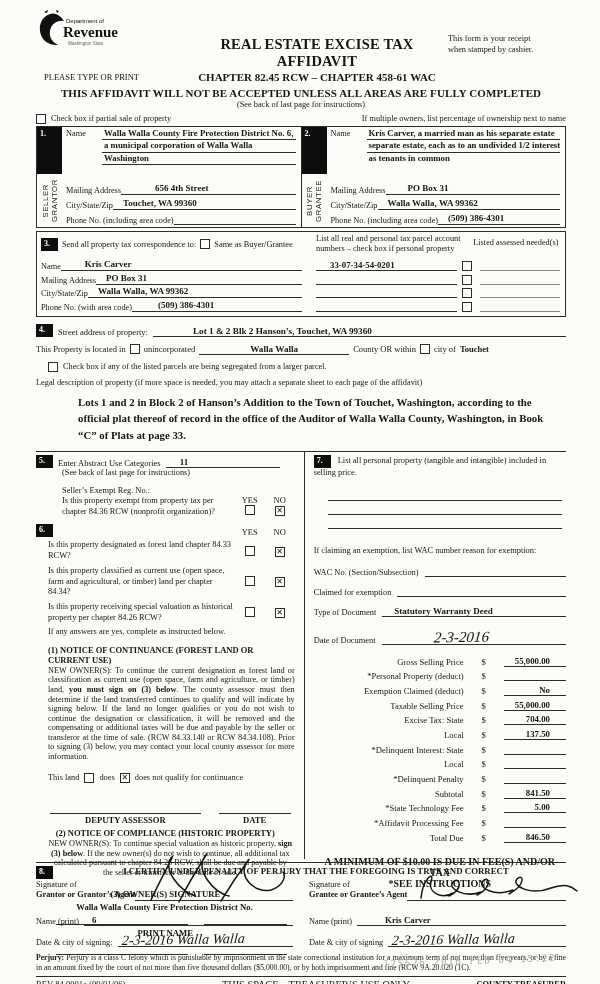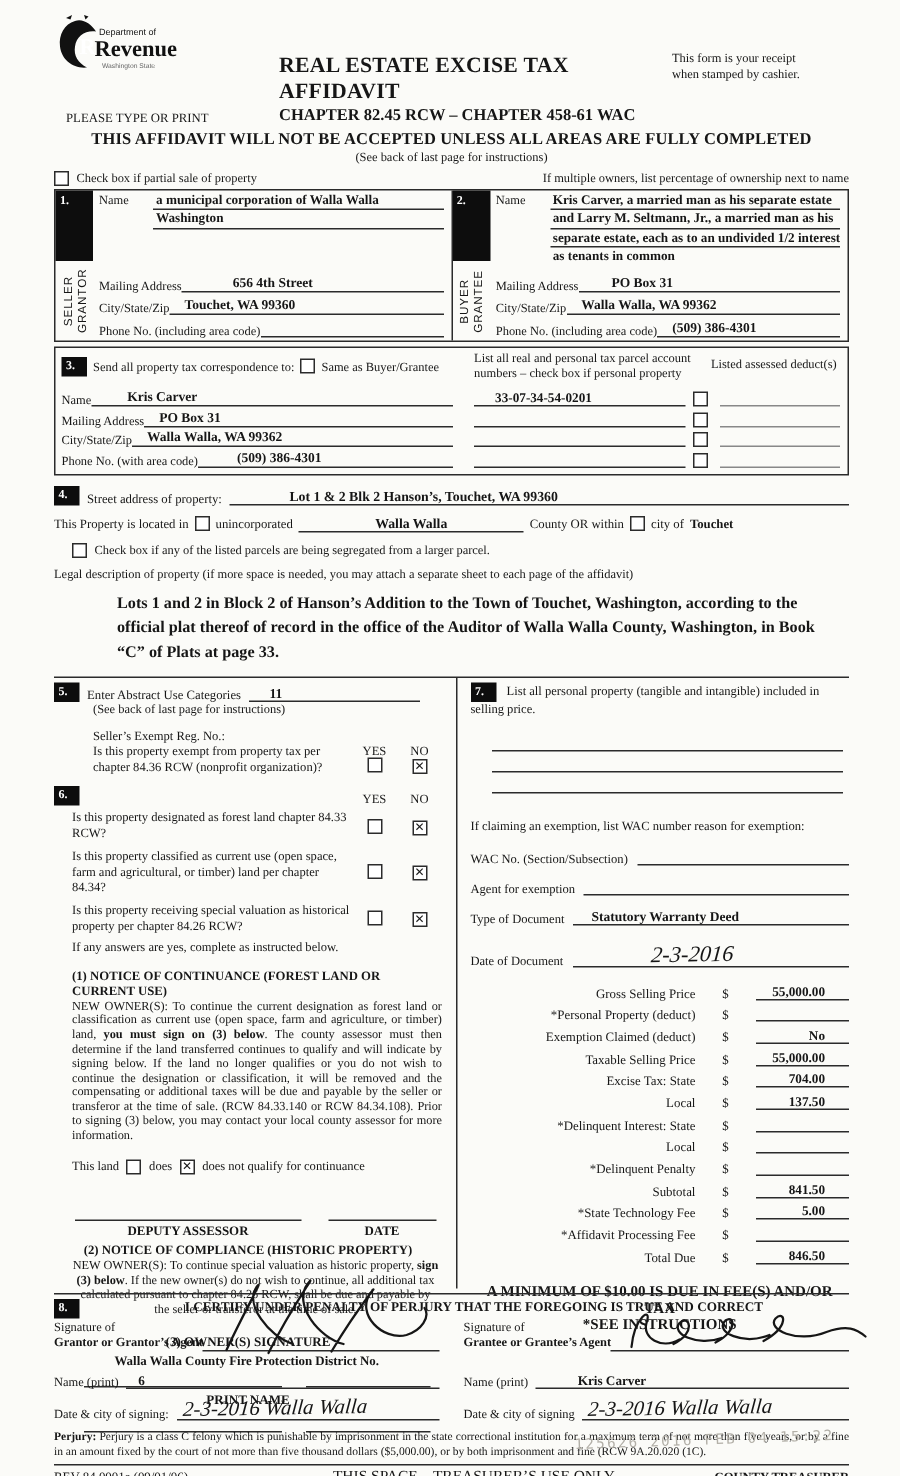--- a/index.html
+++ b/index.html
@@ -8,21 +8,21 @@
         padding:6px 34px 0 36px;overflow:hidden;}
   .b{font-weight:bold;}
   .cb{display:inline-block;width:8px;height:8px;border:1px solid #2b2b2b;line-height:8px;
       font-size:8px;text-align:center;vertical-align:-1px;background:#fff;flex:none;
       font-family:"DejaVu Sans",sans-serif;}
   .numbox{background:#0d0d0d;color:#fff;font-size:8px;font-weight:bold;line-height:1;
       padding:2px 8px 3px 3px;display:inline-block;flex:none;}
   
   .hdr{display:flex;align-items:flex-start;}
   .hleft{width:150px;flex:none;}
-  .hcenter{flex:1;text-align:left;padding-top:30px;}
+  .hcenter{flex:1;text-align:center;padding-top:30px;}
   .title{font-size:14.5px;font-weight:bold;letter-spacing:.2px;}
   .subtitle{font-size:11px;font-weight:bold;margin-top:1px;}
   .hright{width:118px;flex:none;font-size:8.3px;padding-top:28px;line-height:1.3;}
   .please{font-size:8.5px;margin:14px 0 0 8px;}
   .warning{text-align:center;font-size:11px;font-weight:bold;margin-top:4px;letter-spacing:.1px;}
   .seeback{text-align:center;font-size:8.3px;margin-top:1px;}
   .toprow{display:flex;font-size:8.3px;margin-top:5px;align-items:flex-start;}
   .toprow .gap{flex:1;}
   
   .pbox{border:1.3px solid #2b2b2b;display:flex;height:100px;margin-top:2px;}
@@ -182,20 +182,21 @@
         <div class="nb">1.</div>
         <div class="vlab">
           <span>SELLER</span>
           <span>GRANTOR</span>
         </div>
       </div>
       <div class="fields">
         <div class="nrow">
           <div class="nlab">Name</div>
           <div class="nlines">
+            <div class="nline">Walla Walla County Fire Protection District No. 6,</div>
             <div class="nline">a municipal corporation of Walla Walla</div>
             <div class="nline">Washington</div>
           </div>
         </div>
         <div class="spacerv"></div>
         <div class="frow">
           <span class="flab">Mailing Address</span>
           <span class="fval" style="padding-left:34px;">656 4th Street</span>
         </div>
         <div class="frow">
@@ -214,21 +215,20 @@
         <div class="vlab">
           <span>BUYER</span>
           <span>GRANTEE</span>
         </div>
       </div>
       <div class="fields">
         <div class="nrow">
           <div class="nlab">Name</div>
           <div class="nlines">
             <div class="nline">Kris Carver, a married man as his separate estate</div>
-            <div class="nline">and Larry M. Seltmann, Jr., a married man as his</div>
             <div class="nline">separate estate, each as to an undivided 1/2 interest,</div>
             <div class="nline" style="border-bottom:none;">as tenants in common</div>
           </div>
         </div>
         <div class="spacerv"></div>
         <div class="frow">
           <span class="flab">Mailing Address</span>
           <span class="fval" style="padding-left:22px;">PO Box 31</span>
         </div>
         <div class="frow">
@@ -248,21 +248,21 @@
       <div class="s3send">
         <span class="numbox">3.</span>
         <span>Send all property tax correspondence to:</span>
         <span class="cb"></span>
         <span>Same as Buyer/Grantee</span>
       </div>
       <div class="s3mid">
         <div>List all real and personal tax parcel account</div>
         <div>numbers – check box if personal property</div>
       </div>
-      <div class="s3right">Listed assessed deduct(s)</div>
+      <div class="s3right">Listed assessed needed(s)</div>
     </div>
     <div class="s3body">
       <div class="s3colL">
         <div class="s3row">
           <span class="flab">Name</span>
           <span class="fval" style="padding-left:24px;">Kris  Carver</span>
         </div>
         <div class="s3row">
           <span class="flab">Mailing Address</span>
           <span class="fval">PO Box 31</span>
@@ -429,21 +429,21 @@
       <div class="ppline"></div>
       <div class="ppline"></div>
 
       <div class="claim">If claiming an exemption, list WAC number reason for exemption:</div>
 
       <div class="wrow">
         <span>WAC No. (Section/Subsection)</span>
         <span class="wv"></span>
       </div>
       <div class="wrow" style="margin-top:11px;">
-        <span>Agent for exemption</span>
+        <span>Claimed for exemption</span>
         <span class="wv"></span>
       </div>
       <div class="wrow" style="margin-top:9px;">
         <span>Type of Document</span>
         <span class="wv">Statutory Warranty Deed</span>
       </div>
       <div class="wrow" style="margin-top:8px;height:20px;">
         <span>Date of Document</span>
         <span class="wv" style="font-weight:normal;"><span class="hand dval" style="margin-left:40px;">2-3-2016</span></span>
       </div>

